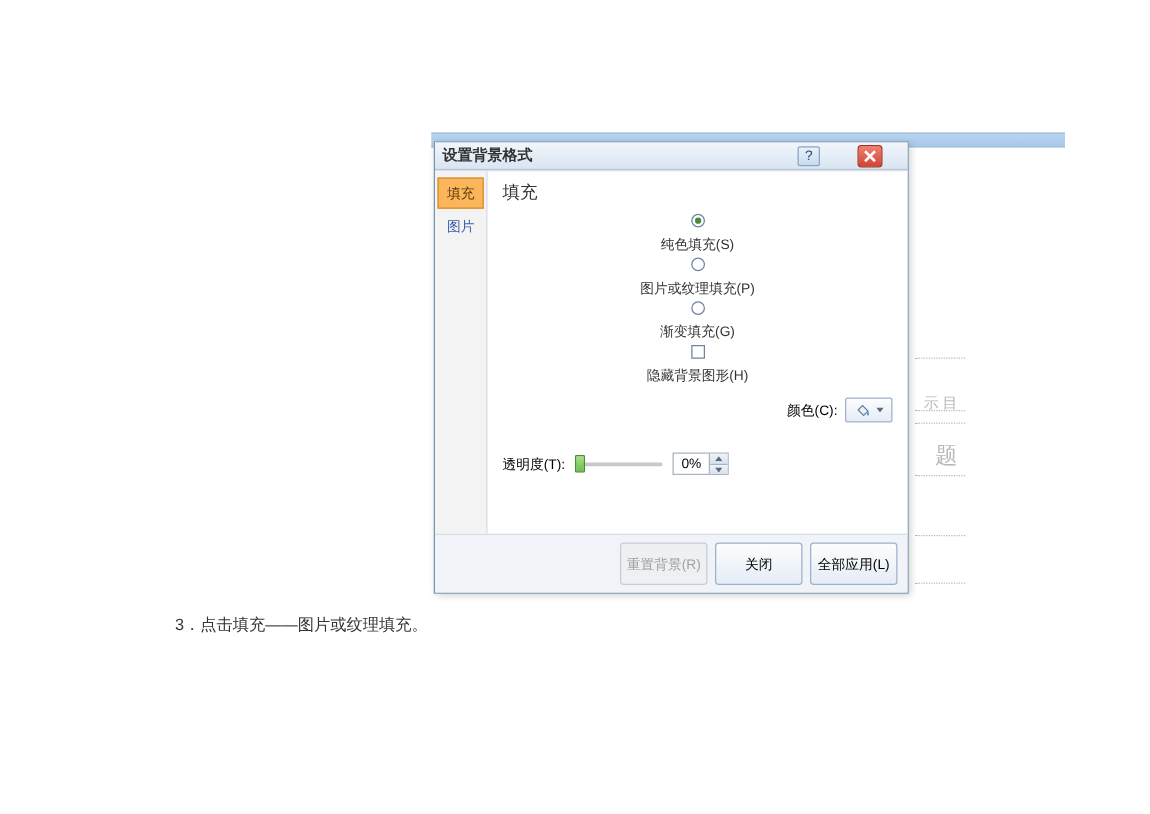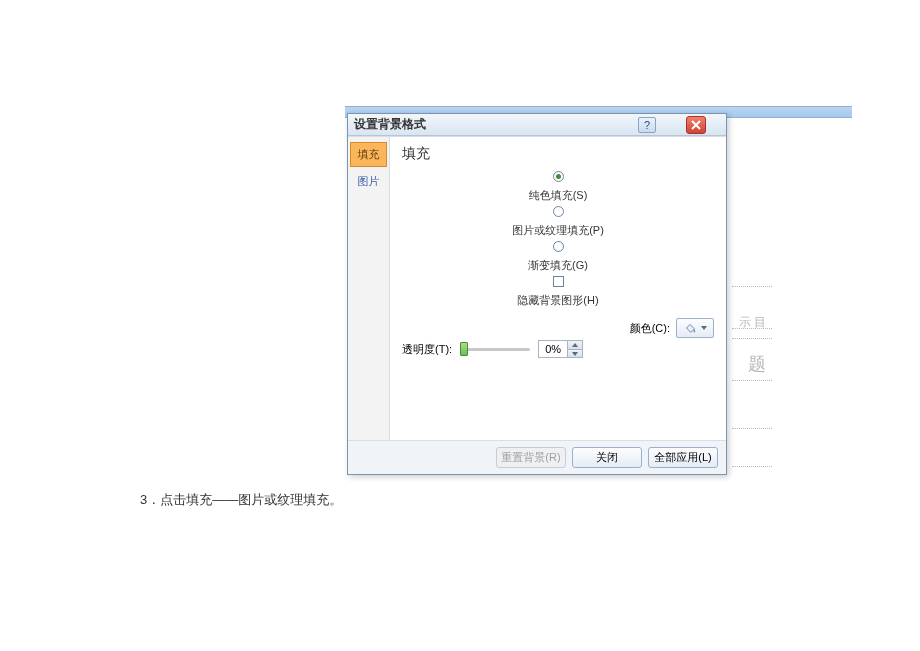--- a/index.html
+++ b/index.html
@@ -147,21 +147,21 @@
       padding: 1px 6px;
       border-radius: 2px;
       height: 20px;
     }
     .bucket-icon { width: 14px; height: 14px; }
     .caret { width: 6px; height: 4px; }
     .slider-row {
       display: flex;
       align-items: center;
       gap: 8px;
-      margin-top: 2px;
+      margin-top: 24px;
       font-size: 11px;
     }
     .slider {
       position: relative;
       width: 70px;
       height: 14px;
       display: flex; align-items: center;
     }
     .slider-track {
       position: absolute;
@@ -202,21 +202,21 @@
     .btn-row {
       display: flex;
       justify-content: flex-end;
       gap: 6px;
       padding: 6px 8px;
       border-top: 1px solid #d8dee6;
       background: #f0f3f7;
     }
     .btn {
       min-width: 70px;
-      height: 21px;
+      height: 34px;
       border: 1px solid #9cb1c9;
       background: linear-gradient(#fdfdfe, #e5ecf5);
       border-radius: 3px;
       font-size: 11px;
       display: flex; align-items: center; justify-content: center;
     }
     .btn.disabled {
       color: #a0a0a0;
       border-color: #c8ccd2;
       background: #eef0f3;

